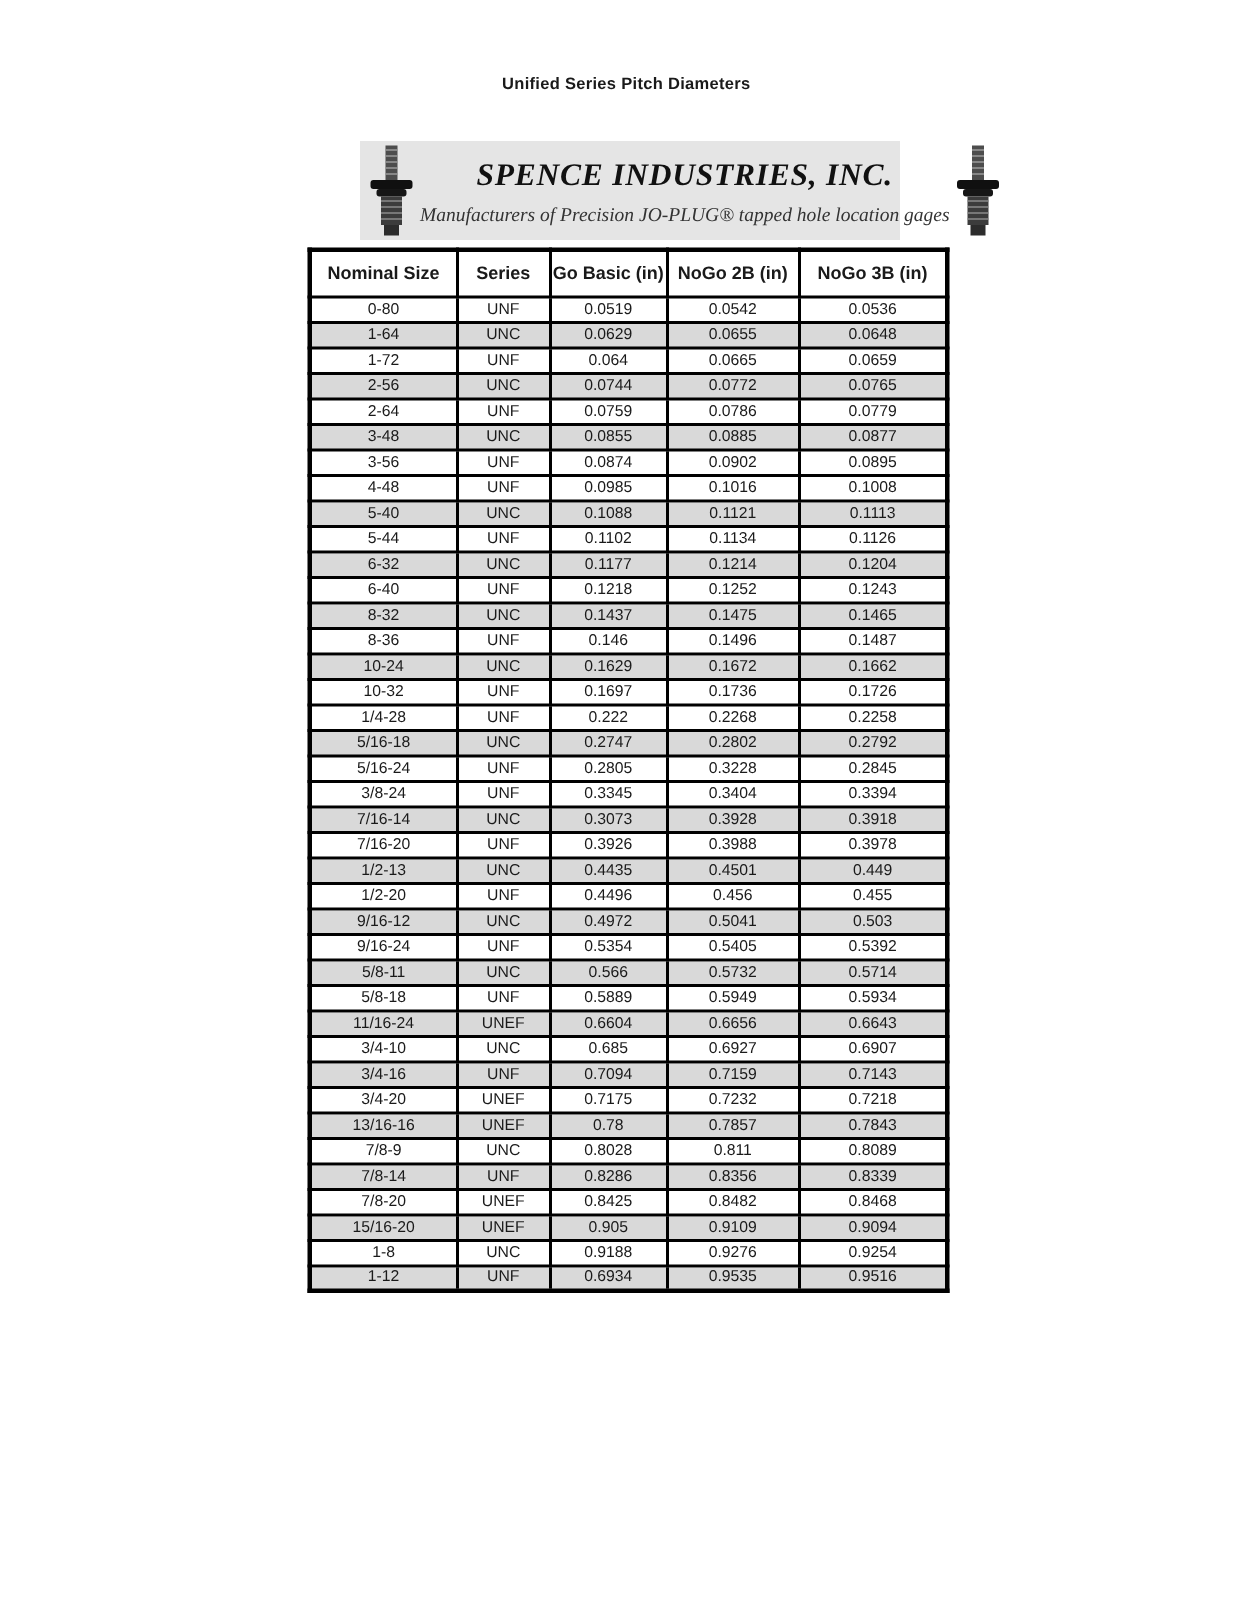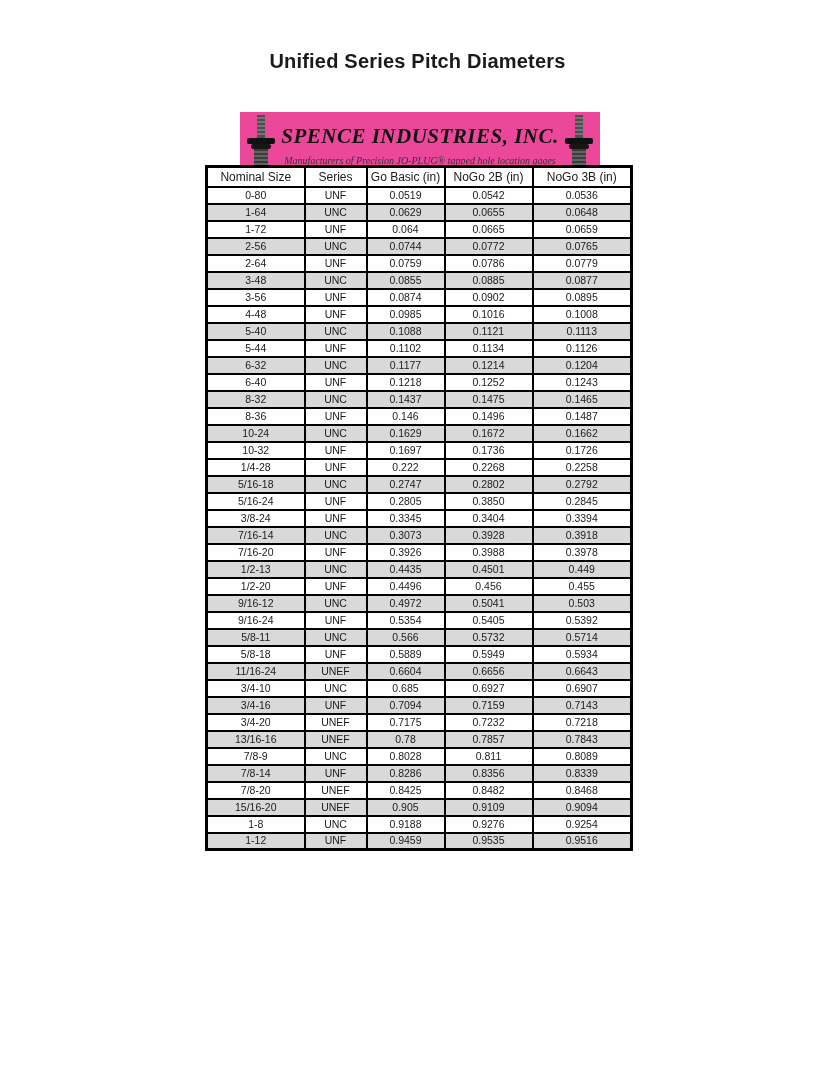--- a/index.html
+++ b/index.html
@@ -7,63 +7,63 @@
   .page {
     position:relative;
     width:835px; height:1080px;
     background:#ffffff;
     font-family:"Liberation Sans", sans-serif;
     overflow:hidden;
   }
   .doc-title {
     position:absolute; top:50px; left:0; right:0;
     text-align:center;
-    font-size:20px; font-weight:bold; color:#1a1a1a;
+    font-size:11px; font-weight:bold; color:#1a1a1a;
     letter-spacing:0.2px;
   }
   .logo-box {
-    position:absolute; top:112px; left:240px;
+    position:absolute; top:94px; left:240px;
     width:360px; height:66px;
-    background:#ec4899;
+    background:#e5e5e5;
     display:flex; align-items:center; justify-content:space-between;
     padding:0 4px;
   }
   .logo-center { flex:1; text-align:center; padding:0 2px; }
   .company-name {
     font-family:"Liberation Serif", serif;
     font-style:italic; font-weight:bold;
     font-size:21px; color:#111;
     letter-spacing:0.5px;
     white-space:nowrap;
   }
   .tagline {
     font-family:"Liberation Serif", serif;
     font-style:italic;
-    font-size:10px; color:#333;
+    font-size:13px; color:#333;
     margin-top:6px;
     white-space:nowrap;
   }
   .gage-svg { flex:0 0 auto; }
   table.pitch-table {
     position:absolute; top:165px; left:205px;
     width:425px;
     border-collapse:collapse;
     table-layout:fixed;
     border:3px solid #000;
   }
   .pitch-table th, .pitch-table td {
     border:2px solid #000;
     text-align:center;
     vertical-align:middle;
     color:#1a1a1a;
     overflow:hidden;
   }
   .pitch-table th {
-    height:20px;
-    font-size:12px; font-weight:normal;
+    height:31px;
+    font-size:12px; font-weight:bold;
     background:#ffffff;
     text-align:center;
   }
   .pitch-table td {
     height:17px;
     font-size:10.5px;
     line-height:13px;
     background:#ffffff;
   }
   .pitch-table tr.shaded td { background:#d9d9d9; }
@@ -244,21 +244,21 @@
           <td class="bold">5/16-18</td>
           <td>UNC</td>
           <td>0.2747</td>
           <td>0.2802</td>
           <td>0.2792</td>
         </tr>
         <tr>
           <td class="bold">5/16-24</td>
           <td>UNF</td>
           <td>0.2805</td>
-          <td>0.3850</td>
+          <td>0.3228</td>
           <td>0.2845</td>
         </tr>
         <tr>
           <td class="bold">3/8-24</td>
           <td>UNF</td>
           <td>0.3345</td>
           <td>0.3404</td>
           <td>0.3394</td>
         </tr>
         <tr class="shaded">
@@ -383,20 +383,20 @@
         <tr>
           <td class="bold">1-8</td>
           <td>UNC</td>
           <td>0.9188</td>
           <td>0.9276</td>
           <td>0.9254</td>
         </tr>
         <tr class="shaded">
           <td class="bold">1-12</td>
           <td>UNF</td>
-          <td>0.9459</td>
+          <td>0.6934</td>
           <td>0.9535</td>
           <td>0.9516</td>
         </tr>
       </tbody>
   </table>
 
 </div>
 
 </body></html>

